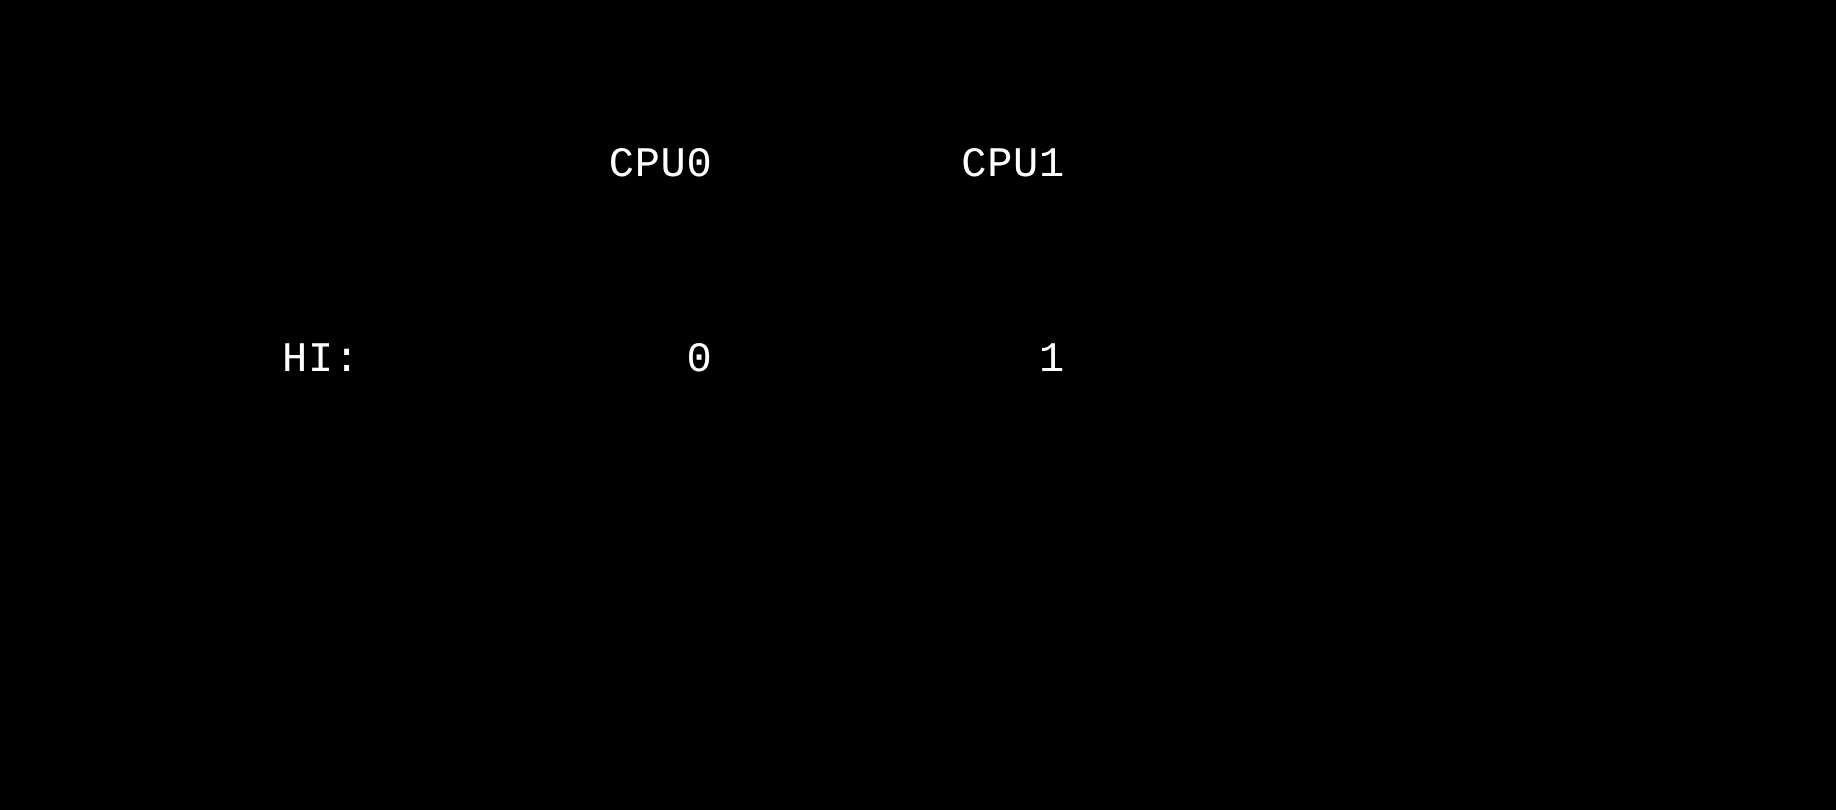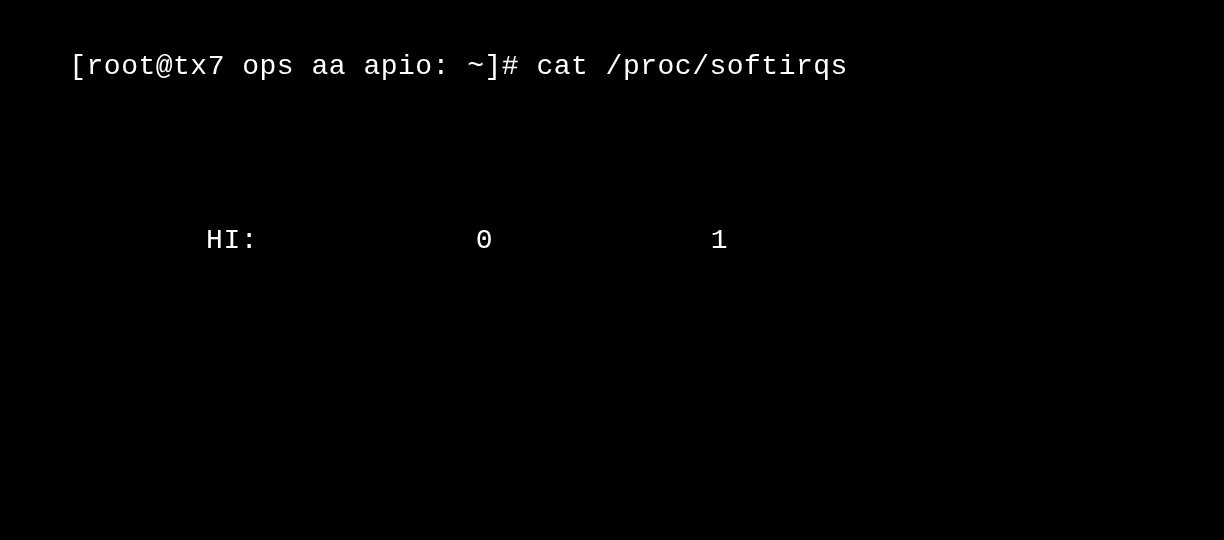--- a/index.html
+++ b/index.html
@@ -25,21 +25,20 @@
       white-space: pre;
       letter-spacing: 0.5px;
     }
     .row {
       display: block;
     }
     .label-col {
       display: inline-block;
       width: 240px;
       text-align: right;
-      padding-left: 18px;
     }
     .header-pad {
       display: inline-block;
       width: 240px;
     }
     .val-col {
       display: inline-block;
       width: 235px;
       text-align: right;
     }
@@ -48,25 +47,23 @@
       width: 235px;
       text-align: right;
       padding-right: 0;
     }
   </style>
 </head>
 <body>
 
 <div class="terminal">
 
-  <div class="prompt-line">
-    <span>[root@</span><span>tx7 ops aa apio:</span><span> ~]# </span><span>cat /proc/softirqs</span>
-  </div>
 
   <div class="output-table">
+    <span class="row"><span class="header-pad"></span><span class="hdr-col">CPU0</span><span class="hdr-col">CPU1</span></span>
     <span class="row"><span class="label-col">HI:</span><span class="val-col">0</span><span class="val-col">1</span></span>
     
     
     
     
     
     
     
     
   </div>

